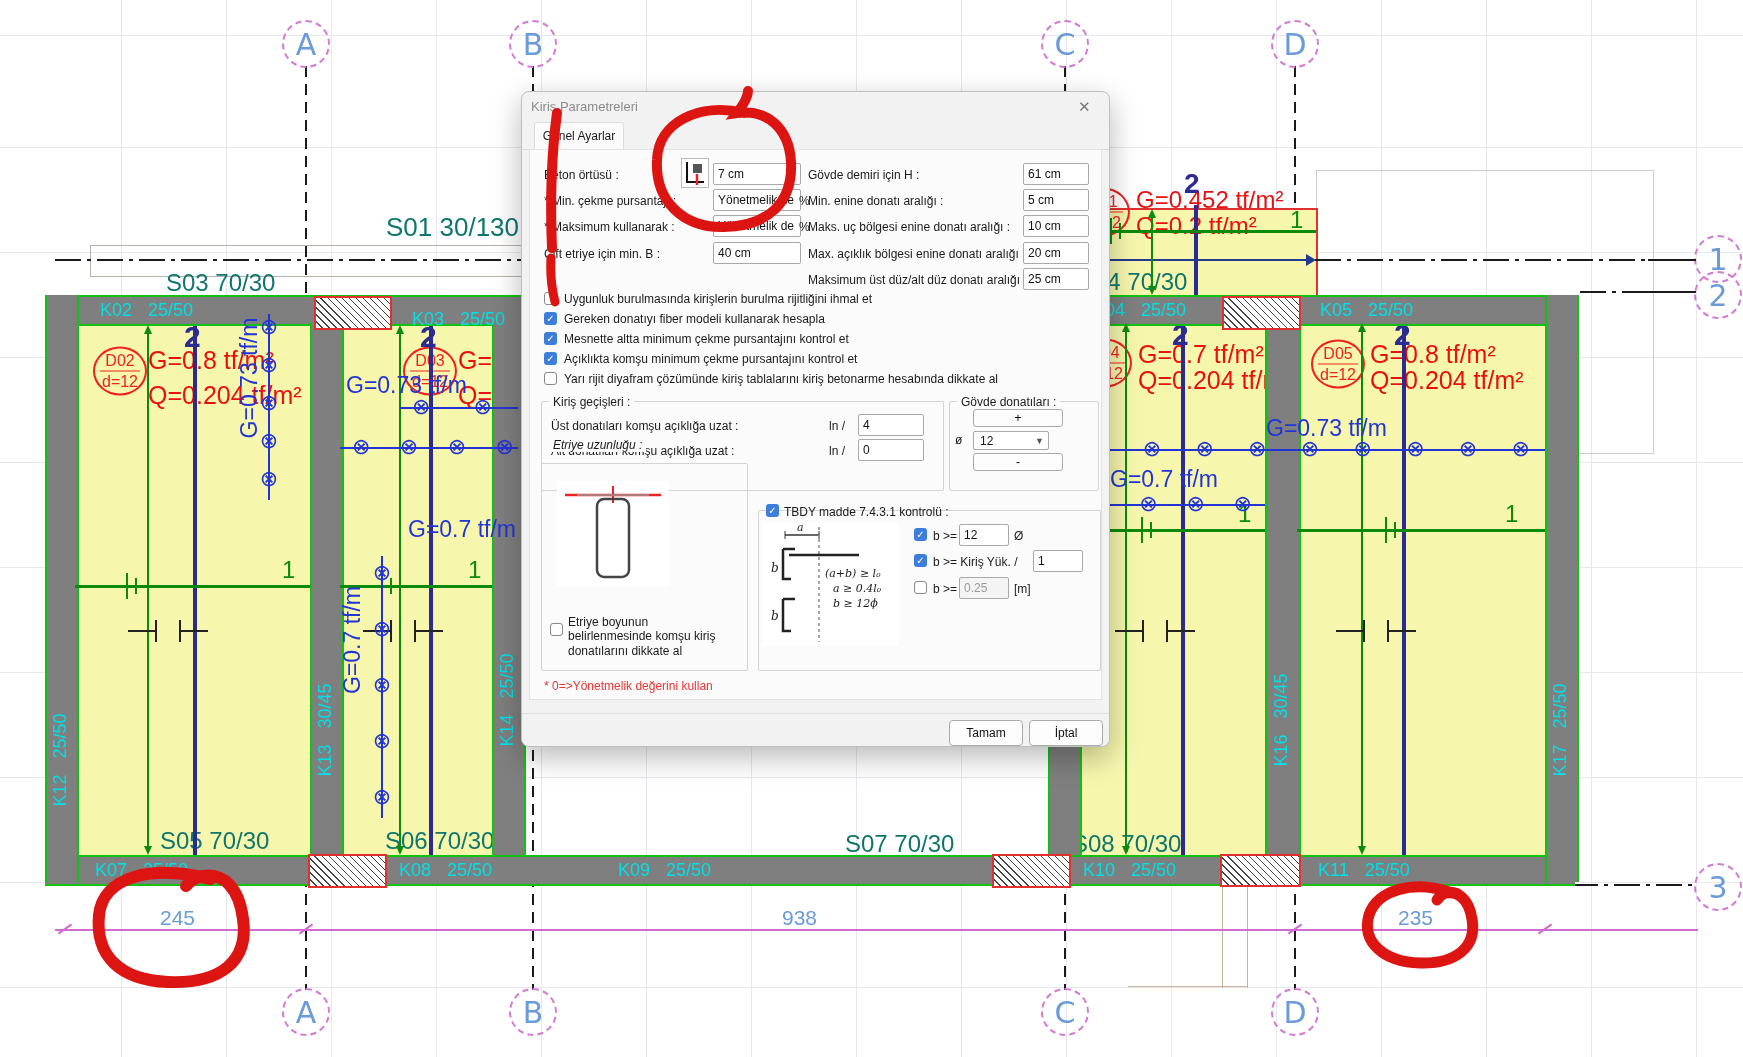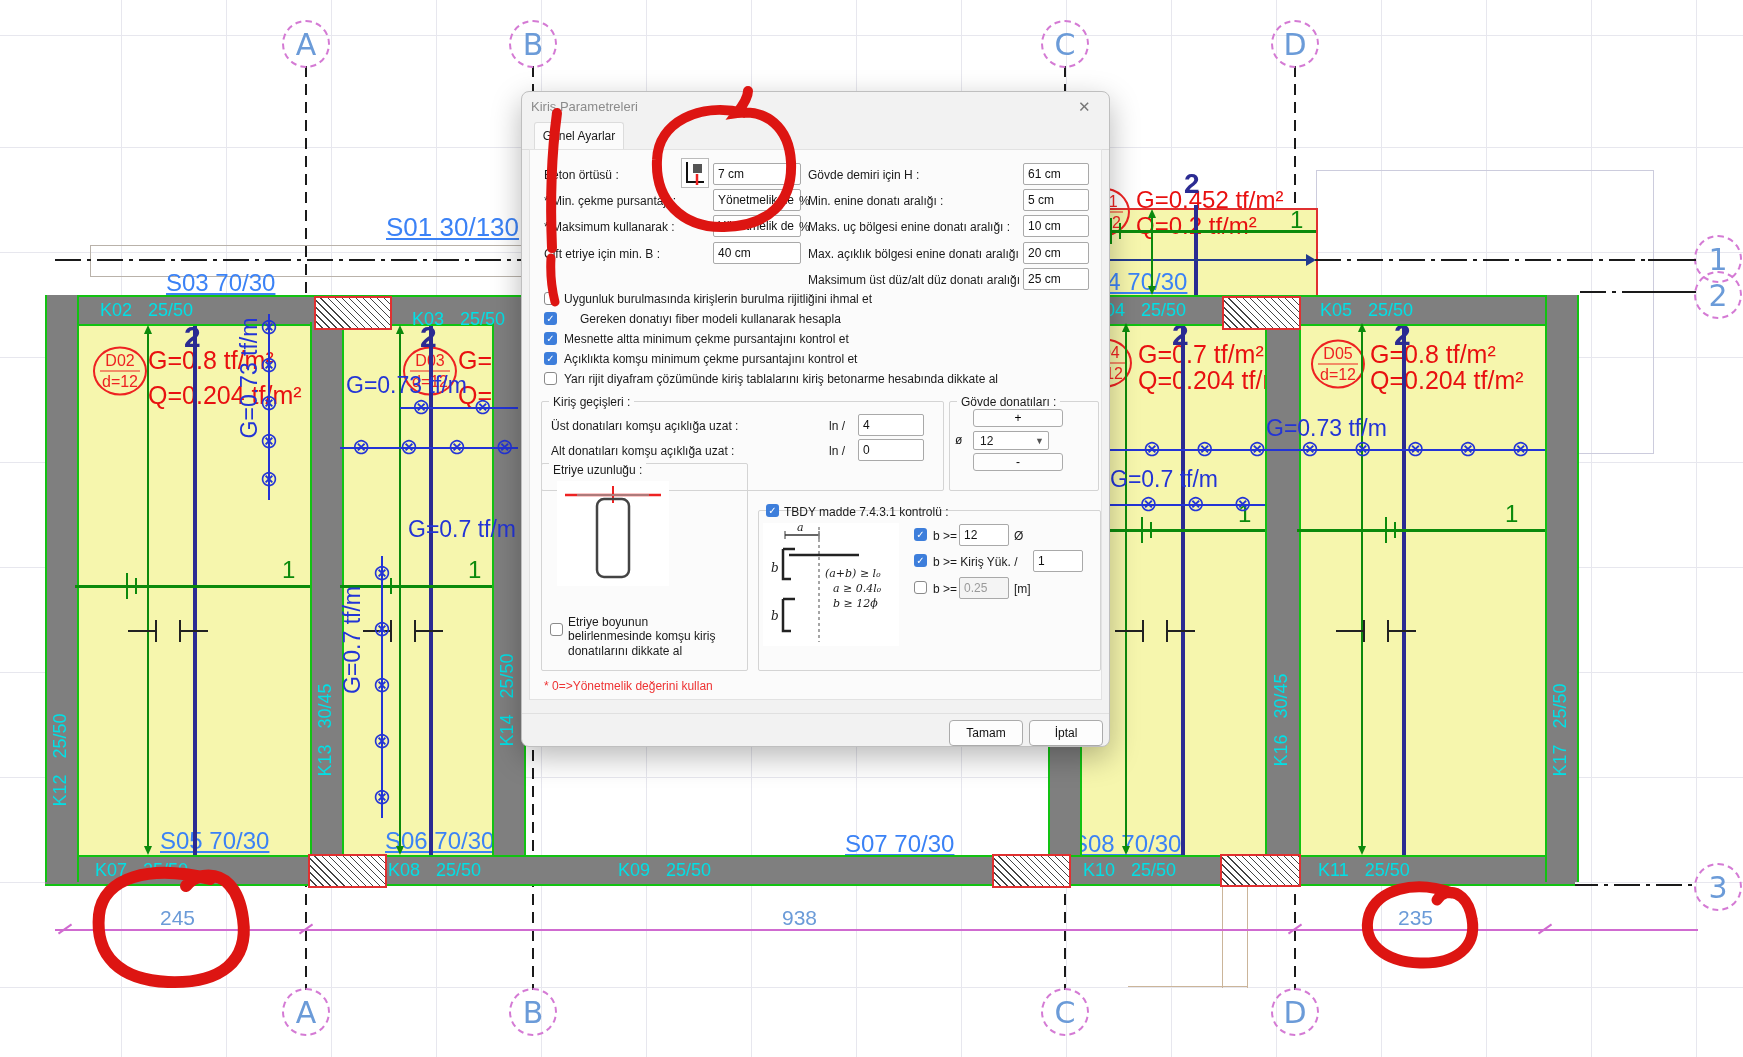--- a/index.html
+++ b/index.html
@@ -23,21 +23,21 @@
   
   .hbeam{background:#7f7f7f;border-top:2px solid #12c212;border-bottom:2px solid #12c212;z-index:5;}
   .vbeam{background:#7f7f7f;border-left:2px solid #12c212;border-right:2px solid #12c212;z-index:5;}
   .slab{background:#f6f6ad;border:2px solid #12c212;z-index:3;}
   .slab4{background:#f6f6ad;border-top:2px solid #e03030;border-right:2px solid #e03030;z-index:3;}
   .colm{background:#fff;border:2px solid #e03030;z-index:6;
         background-image:repeating-linear-gradient(45deg,transparent 0 4px,#444 4px 5px);}
   .beamlab{color:#00e0e6;font-size:18px;z-index:6;}
   .beamlab .sp{display:inline-block;width:16px;}
   .vlab{transform:translate(-50%,-50%) rotate(-90deg);transform-origin:center;z-index:6;}
-  .slabt{color:#3b82f6;font-size:24px;z-index:4;text-decoration:underline;}
+  .slabt{color:#0f766e;font-size:24px;z-index:4;}
   .gq{color:#e81010;font-size:25px;z-index:4;}
   .dbub{transform:translate(-50%,-50%);border:2px solid #e22;border-radius:50%;color:#e22;
         font-size:16px;line-height:1.25;text-align:center;padding:2px 5px;z-index:4;background:transparent;}
   .dbub .dt{display:block;border-bottom:1.5px solid #e22;padding:0 2px;}
   .dbub .db{display:block;padding:0 2px;}
   .two{color:#2b2b92;font-size:30px;font-weight:bold;z-index:4;}
   .bline{background:#2b2b92;width:4px;z-index:4;}
   .one{color:#0c8a0c;font-size:24px;z-index:6;}
   .g11{background:#0c8a0c;height:3px;z-index:6;}
   .garr{width:0;border-left:2px solid #0c8a0c;z-index:6;}
@@ -153,21 +153,21 @@
   <div class="abs colm" style="left:1222px;top:296px;width:75px;height:30px;"></div>
   <div class="abs colm" style="left:308px;top:854px;width:75px;height:30px;"></div>
   <div class="abs colm" style="left:992px;top:854px;width:75px;height:30px;"></div>
   <div class="abs colm" style="left:1220px;top:854px;width:77px;height:29px;"></div>
 
   <div class="t beamlab" style="left:100px;top:300px;"><span>K02</span><span class="sp"></span><span>25/50</span></div>
   <div class="t beamlab" style="left:412px;top:309px;"><span>K03</span><span class="sp"></span><span>25/50</span></div>
   <div class="t beamlab" style="left:1093px;top:300px;"><span>K04</span><span class="sp"></span><span>25/50</span></div>
   <div class="t beamlab" style="left:1320px;top:300px;text-align:right;"><span>K05</span><span class="sp"></span><span>25/50</span></div>
   <div class="t beamlab" style="left:95px;top:860px;"><span>K07</span><span class="sp"></span><span>25/50</span></div>
-  <div class="t beamlab" style="left:388px;top:860px;text-align:right;"><span>K08</span><span class="sp"></span><span>25/50</span></div>
+  <div class="t beamlab" style="left:399px;top:860px;text-align:right;"><span>K08</span><span class="sp"></span><span>25/50</span></div>
   <div class="t beamlab" style="left:618px;top:860px;text-align:center;"><span>K09</span><span class="sp"></span><span>25/50</span></div>
   <div class="t beamlab" style="left:1083px;top:860px;"><span>K10</span><span class="sp"></span><span>25/50</span></div>
   <div class="t beamlab" style="left:1318px;top:860px;"><span>K11</span><span class="sp"></span><span>25/50</span></div>
 
   <div class="t beamlab vlab" style="left:60px;top:760px;"><span>K12</span><span class="sp"></span><span>25/50</span></div>
   <div class="t beamlab vlab" style="left:325px;top:730px;"><span>K13</span><span class="sp"></span><span>30/45</span></div>
   <div class="t beamlab vlab" style="left:507px;top:700px;"><span>K14</span><span class="sp"></span><span>25/50</span></div>
   <div class="t beamlab vlab" style="left:1063px;top:700px;"><span>K15</span><span class="sp"></span><span>25/50</span></div>
   <div class="t beamlab vlab" style="left:1281px;top:720px;"><span>K16</span><span class="sp"></span><span>30/45</span></div>
   <div class="t beamlab vlab" style="left:1560px;top:730px;"><span>K17</span><span class="sp"></span><span>25/50</span></div>
@@ -375,21 +375,21 @@
     <div class="t" style="left:286px;top:128px;">Maks. uç bölgesi enine donatı aralığı :</div>
     <input class="inp" style="left: 501px; top: 123px; width: 56px;" value="10 cm">
     <div class="t" style="left:286px;top:155px;">Max. açıklık bölgesi enine donatı aralığı :</div>
     <input class="inp" style="left: 501px; top: 150px; width: 56px;" value="20 cm">
     <div class="t" style="left:286px;top:181px;">Maksimum üst düz/alt düz donatı aralığı :</div>
     <input class="inp" style="left: 501px; top: 176px; width: 56px;" value="25 cm">
 
     <div class="cb off" style="left:22px;top:200px;"></div>
     <div class="t" style="left:42px;top:200px;">Uygunluk burulmasında kirişlerin burulma rijitliğini ihmal et</div>
     <div class="cb on" style="left:22px;top:220px;">✓</div>
-    <div class="t" style="left:42px;top:220px;margin-left:16px;">Gereken donatıyı fiber modeli kullanarak hesapla</div>
+    <div class="t" style="left:42px;top:220px;">Gereken donatıyı fiber modeli kullanarak hesapla</div>
     <div class="cb on" style="left:22px;top:240px;">✓</div>
     <div class="t" style="left:42px;top:240px;">Mesnette altta minimum çekme pursantajını kontrol et</div>
     <div class="cb on" style="left:22px;top:260px;">✓</div>
     <div class="t" style="left:42px;top:260px;">Açıklıkta komşu minimum çekme pursantajını kontrol et</div>
     <div class="cb off" style="left:22px;top:280px;"></div>
     <div class="t" style="left:42px;top:280px;">Yarı rijit diyafram çözümünde kiriş tablalarını kiriş betonarme hesabında dikkate al</div>
 
     <div class="grp" style="left:19px;top:309px;width:401px;height:88px;"></div>
     <div class="t grpt" style="left:27px;top:303px;">Kiriş geçişleri :</div>
     <div class="t" style="left:29px;top:327px;">Üst donatıları komşu açıklığa uzat :</div>
@@ -400,21 +400,21 @@
     <input class="inp" style="left: 336px; top: 347px; width: 56px;" value="0">
 
     <div class="grp" style="left:427px;top:309px;width:148px;height:88px;"></div>
     <div class="t grpt" style="left:435px;top:303px;">Gövde donatıları :</div>
     <button class="mini" style="left:451px;top:317px;width:90px;height:18px;">+</button>
     <div class="t" style="left:433px;top:341px;">ø</div>
     <div class="sel" style="left:451px;top:339px;width:76px;"><span>12</span><span class="ar">▼</span></div>
     <button class="mini" style="left:451px;top:361px;width:90px;height:18px;">-</button>
 
     <div class="grp" style="left:19px;top:371px;width:205px;height:206px;"></div>
-    <div class="t grpt" style="left:27px;top:371px;">Etriye uzunluğu :</div>
+    <div class="t grpt" style="left:27px;top:346px;font-style:italic;">Etriye uzunluğu :</div>
     <div class="abs" style="left:35px;top:389px;width:112px;height:105px;background:#fff;">
       <svg width="112" height="105">
         <path d="M8,14 H104" stroke="#e22" stroke-width="2.5" fill="none"></path>
         <path d="M56,5 V22" stroke="#e22" stroke-width="2" fill="none"></path>
         <path d="M20,14 H92" stroke="#999" stroke-width="1.5" fill="none"></path>
         <rect x="40" y="18" width="32" height="78" rx="7" fill="none" stroke="#444" stroke-width="2.5"></rect>
       </svg>
     </div>
     <div class="cb off" style="left:28px;top:531px;"></div>
     <div class="t" style="left:46px;top:523px;white-space:normal;width:165px;line-height:1.2;">Etriye boyunun belirlenmesinde komşu kiriş donatılarını dikkate al</div>

